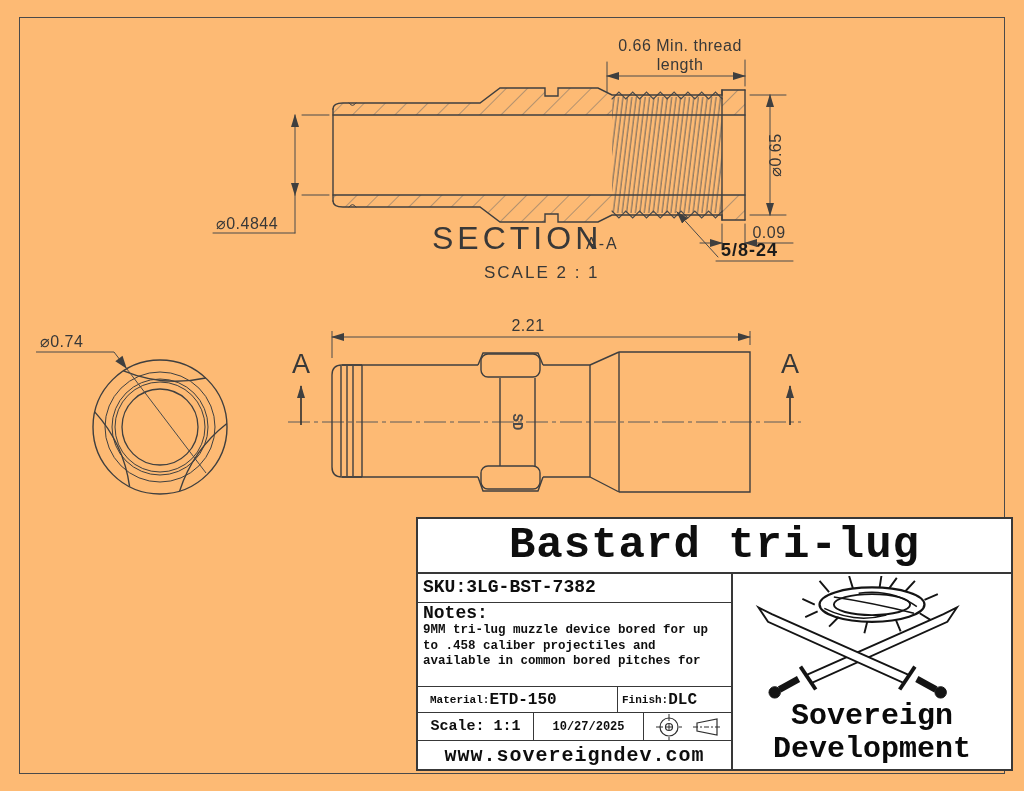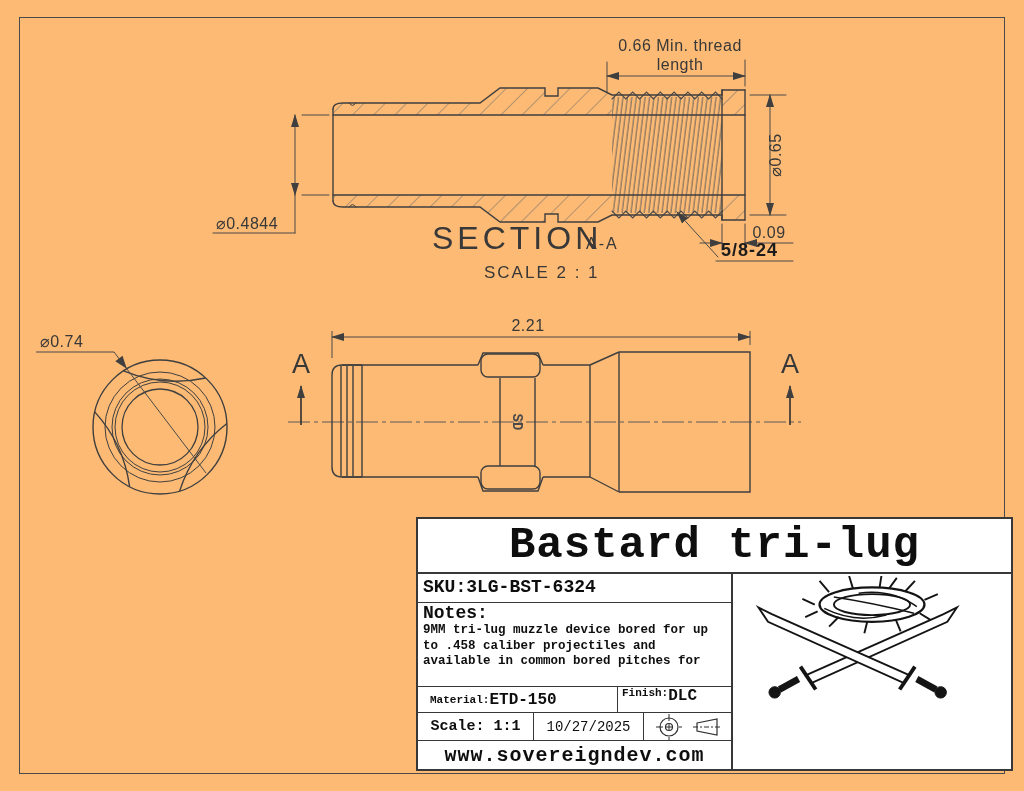--- a/index.html
+++ b/index.html
@@ -27,28 +27,28 @@
   .tb-body{display:flex;height:195px;}
   .tb-left{width:315px;border-right:2px solid #383838;box-sizing:border-box;display:flex;flex-direction:column;}
   .tb-right{flex:1;display:flex;flex-direction:column;align-items:center;}
   .tb-sku{height:29px;border-bottom:1.5px solid #383838;box-sizing:border-box;
         font-size:18px;font-weight:bold;line-height:27px;padding-left:5px;letter-spacing:0;white-space:nowrap;}
   .tb-notes{height:84px;border-bottom:1.5px solid #383838;box-sizing:border-box;padding:1px 0 0 5px;overflow:hidden;}
   .tb-notes-label{font-size:18px;font-weight:bold;line-height:19px;}
   .tb-note-line{font-size:12.5px;font-weight:bold;line-height:15.5px;white-space:nowrap;}
   .tb-matfin{height:26px;border-bottom:1.5px solid #383838;box-sizing:border-box;display:flex;}
   .cell-mat{width:200px;border-right:1.5px solid #383838;box-sizing:border-box;display:flex;align-items:center;padding-left:12px;white-space:nowrap;}
-  .cell-fin{flex:1;display:flex;align-items:flex-start;padding-left:4px;white-space:nowrap;}
+  .cell-fin{flex:1;display:flex;align-items:center;padding-left:4px;white-space:nowrap;}
   .lbl-sm{font-size:11px;font-weight:bold;}
   .val-lg{font-size:16px;font-weight:bold;}
   .tb-scalerow{height:28px;border-bottom:1.5px solid #383838;box-sizing:border-box;display:flex;}
   .cell-scale{width:116px;border-right:1.5px solid #383838;box-sizing:border-box;
         font-size:15px;font-weight:bold;display:flex;align-items:center;justify-content:center;white-space:nowrap;}
   .cell-date{width:110px;border-right:1.5px solid #383838;box-sizing:border-box;
-        font-size:14px;font-weight:normal;display:flex;align-items:center;justify-content:center;white-space:nowrap;}
+        font-size:12px;font-weight:bold;display:flex;align-items:center;justify-content:center;white-space:nowrap;}
   .cell-syms{flex:1;display:flex;align-items:center;justify-content:center;gap:6px;}
   .tb-web{flex:1;font-size:20px;font-weight:bold;display:flex;align-items:center;justify-content:center;letter-spacing:1px;white-space:nowrap;}
   .logo-svg{width:266px;height:124px;margin-top:2px;}
   .brand{text-align:center;font-weight:bold;font-size:30px;line-height:33px;color:#0a0a0a;white-space:nowrap;}
 </style>
 </head>
 <body>
 
 <div class="page">
   <div class="sheet-border"></div>
@@ -158,21 +158,21 @@
       </g>
       <polygon points="0,0 -13,4.5 -13,-4.5" fill="#3f3f3f" stroke="none" transform="translate(126.8,368.8) rotate(52.7)"></polygon>
       <text class="dt" x="40" y="347" stroke="none">⌀0.74</text>
     </g>
   </svg>
 
   <div class="tblock">
     <div class="tb-name">Bastard tri-lug</div>
     <div class="tb-body">
       <div class="tb-left">
-        <div class="tb-sku">SKU:3LG-BST-6324</div>
+        <div class="tb-sku">SKU:3LG-BST-7382</div>
         <div class="tb-notes">
           <div class="tb-notes-label">Notes:</div>
           <div class="tb-note-line">9MM tri-lug muzzle device bored for up</div>
           <div class="tb-note-line">to .458 caliber projectiles and</div>
           <div class="tb-note-line">available in common bored pitches for</div>
         </div>
         <div class="tb-matfin">
           <div class="cell-mat">
             <span class="lbl-sm">Material:</span>
             <span class="val-lg">ETD-150</span>
@@ -212,16 +212,20 @@
             <polygon points="66,104 210,40 224,33 214,48 72,112" fill="#ffffff" stroke-width="2"></polygon>
             <line x1="60" y1="95" x2="76" y2="119" stroke-width="4"></line>
             <line x1="58" y1="108" x2="38" y2="119" stroke-width="7"></line>
             <circle cx="33" cy="122" r="6" fill="#141414"></circle>
             <polygon points="174,104 30,40 16,33 26,48 168,112" fill="#ffffff" stroke-width="2"></polygon>
             <line x1="180" y1="95" x2="164" y2="119" stroke-width="4"></line>
             <line x1="182" y1="108" x2="202" y2="119" stroke-width="7"></line>
             <circle cx="207" cy="122" r="6" fill="#141414"></circle>
           </g>
         </svg>
+        <div class="brand">
+          <div>Sovereign</div>
+          <div>Development</div>
+        </div>
       </div>
     </div>
   </div>
 </div>
 
 </body></html>

